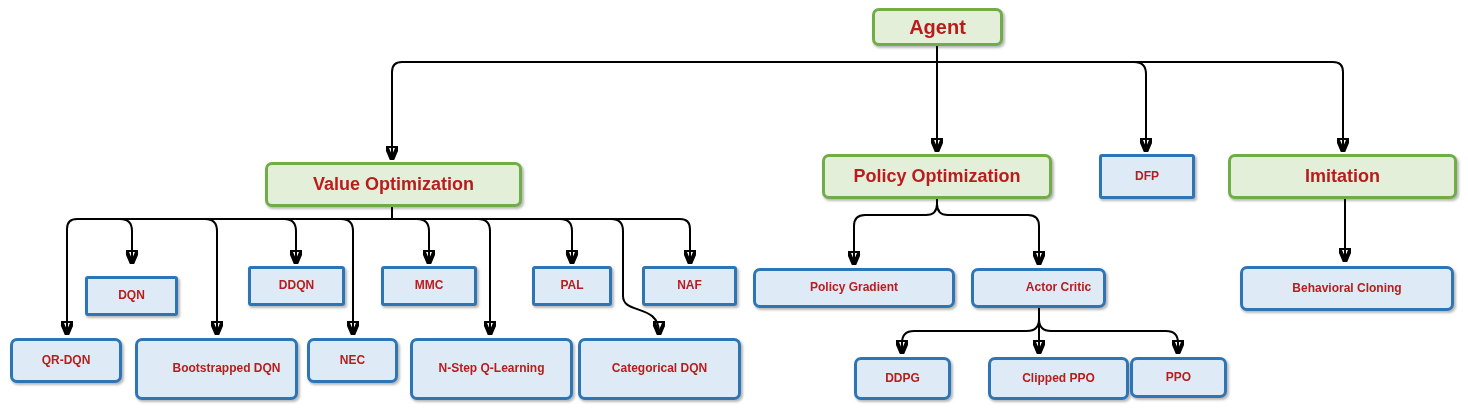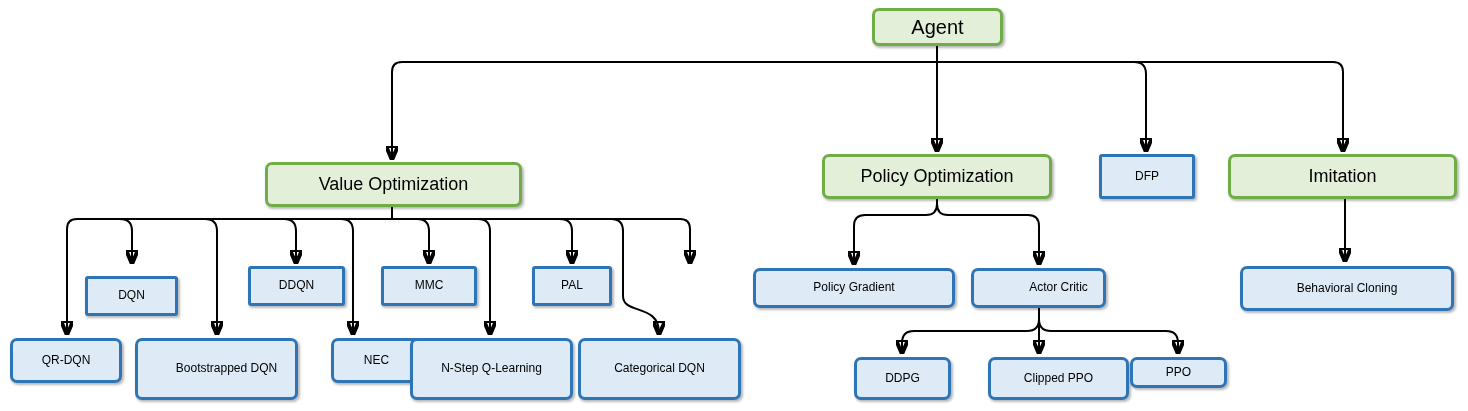--- a/index.html
+++ b/index.html
@@ -9,21 +9,21 @@
     background:#ffffff;
     font-family:"Liberation Sans", sans-serif;
     overflow:hidden;
   }
   #edges{position:absolute;left:0;top:0;width:1468px;height:411px;}
   #edges path{stroke:var(--line,#000);stroke-width:2;fill:none;}
   .node{
     position:absolute;
     display:flex;align-items:center;justify-content:center;
     box-sizing:border-box;
-    font-weight:normal;color:#000000;text-align:right;
+    font-weight:bold;color:#b91c1c;text-align:right;
     line-height:1.12;
     box-shadow:1.5px 2px 2.5px rgba(0,0,0,0.28);
   }
   .green{
     background:var(--green-fill,#e4efda);
     border:3px solid var(--green-border,#70ad47);
     border-radius:7px;
     font-size:18px;
   }
   .blue{
@@ -96,28 +96,31 @@
     </div>
   <div class="node blue sq" style="left:248px;top:266px;width:97px;height:40px;">
       <span>DDQN</span>
     </div>
   <div class="node blue sq" style="left:381px;top:266px;width:96px;height:40px;">
       <span>MMC</span>
     </div>
   <div class="node blue sq" style="left:532px;top:266px;width:80px;height:40px;">
       <span>PAL</span>
     </div>
+  <div class="node blue sq" style="left:642px;top:266px;width:95px;height:40px;">
+      <span>NAF</span>
+    </div>
 
   <div class="node blue" style="left:10px;top:338px;width:112px;height:45px;">
       <span>QR-DQN</span>
     </div>
   <div class="node blue wrap" style="left:135px;top:338px;width:163px;height:62px;padding-left:20px;">
       <span>Bootstrapped DQN</span>
     </div>
-  <div class="node blue" style="left:307px;top:338px;width:91px;height:45px;margin-left:24px;">
+  <div class="node blue" style="left:307px;top:338px;width:91px;height:45px;">
       <span>NEC</span>
     </div>
   <div class="node blue wrap" style="left:410px;top:338px;width:163px;height:62px;">
       <span>N-Step Q-Learning</span>
     </div>
   <div class="node blue wrap" style="left:578px;top:338px;width:163px;height:62px;">
       <span>Categorical DQN</span>
     </div>
 
   <div class="node blue" style="left:753px;top:268px;width:202px;height:40px;">
@@ -129,17 +132,17 @@
   <div class="node blue" style="left:1240px;top:266px;width:214px;height:45px;">
       <span>Behavioral Cloning</span>
     </div>
 
   <div class="node blue" style="left:854px;top:357px;width:97px;height:43px;">
       <span>DDPG</span>
     </div>
   <div class="node blue" style="left:988px;top:357px;width:141px;height:43px;">
       <span>Clipped PPO</span>
     </div>
-  <div class="node blue" style="left:1130px;top:357px;width:97px;height:31px;">
+  <div class="node blue" style="left:1130px;top:357px;width:97px;height:41px;">
       <span>PPO</span>
     </div>
 
 </div>
 
 </body></html>

